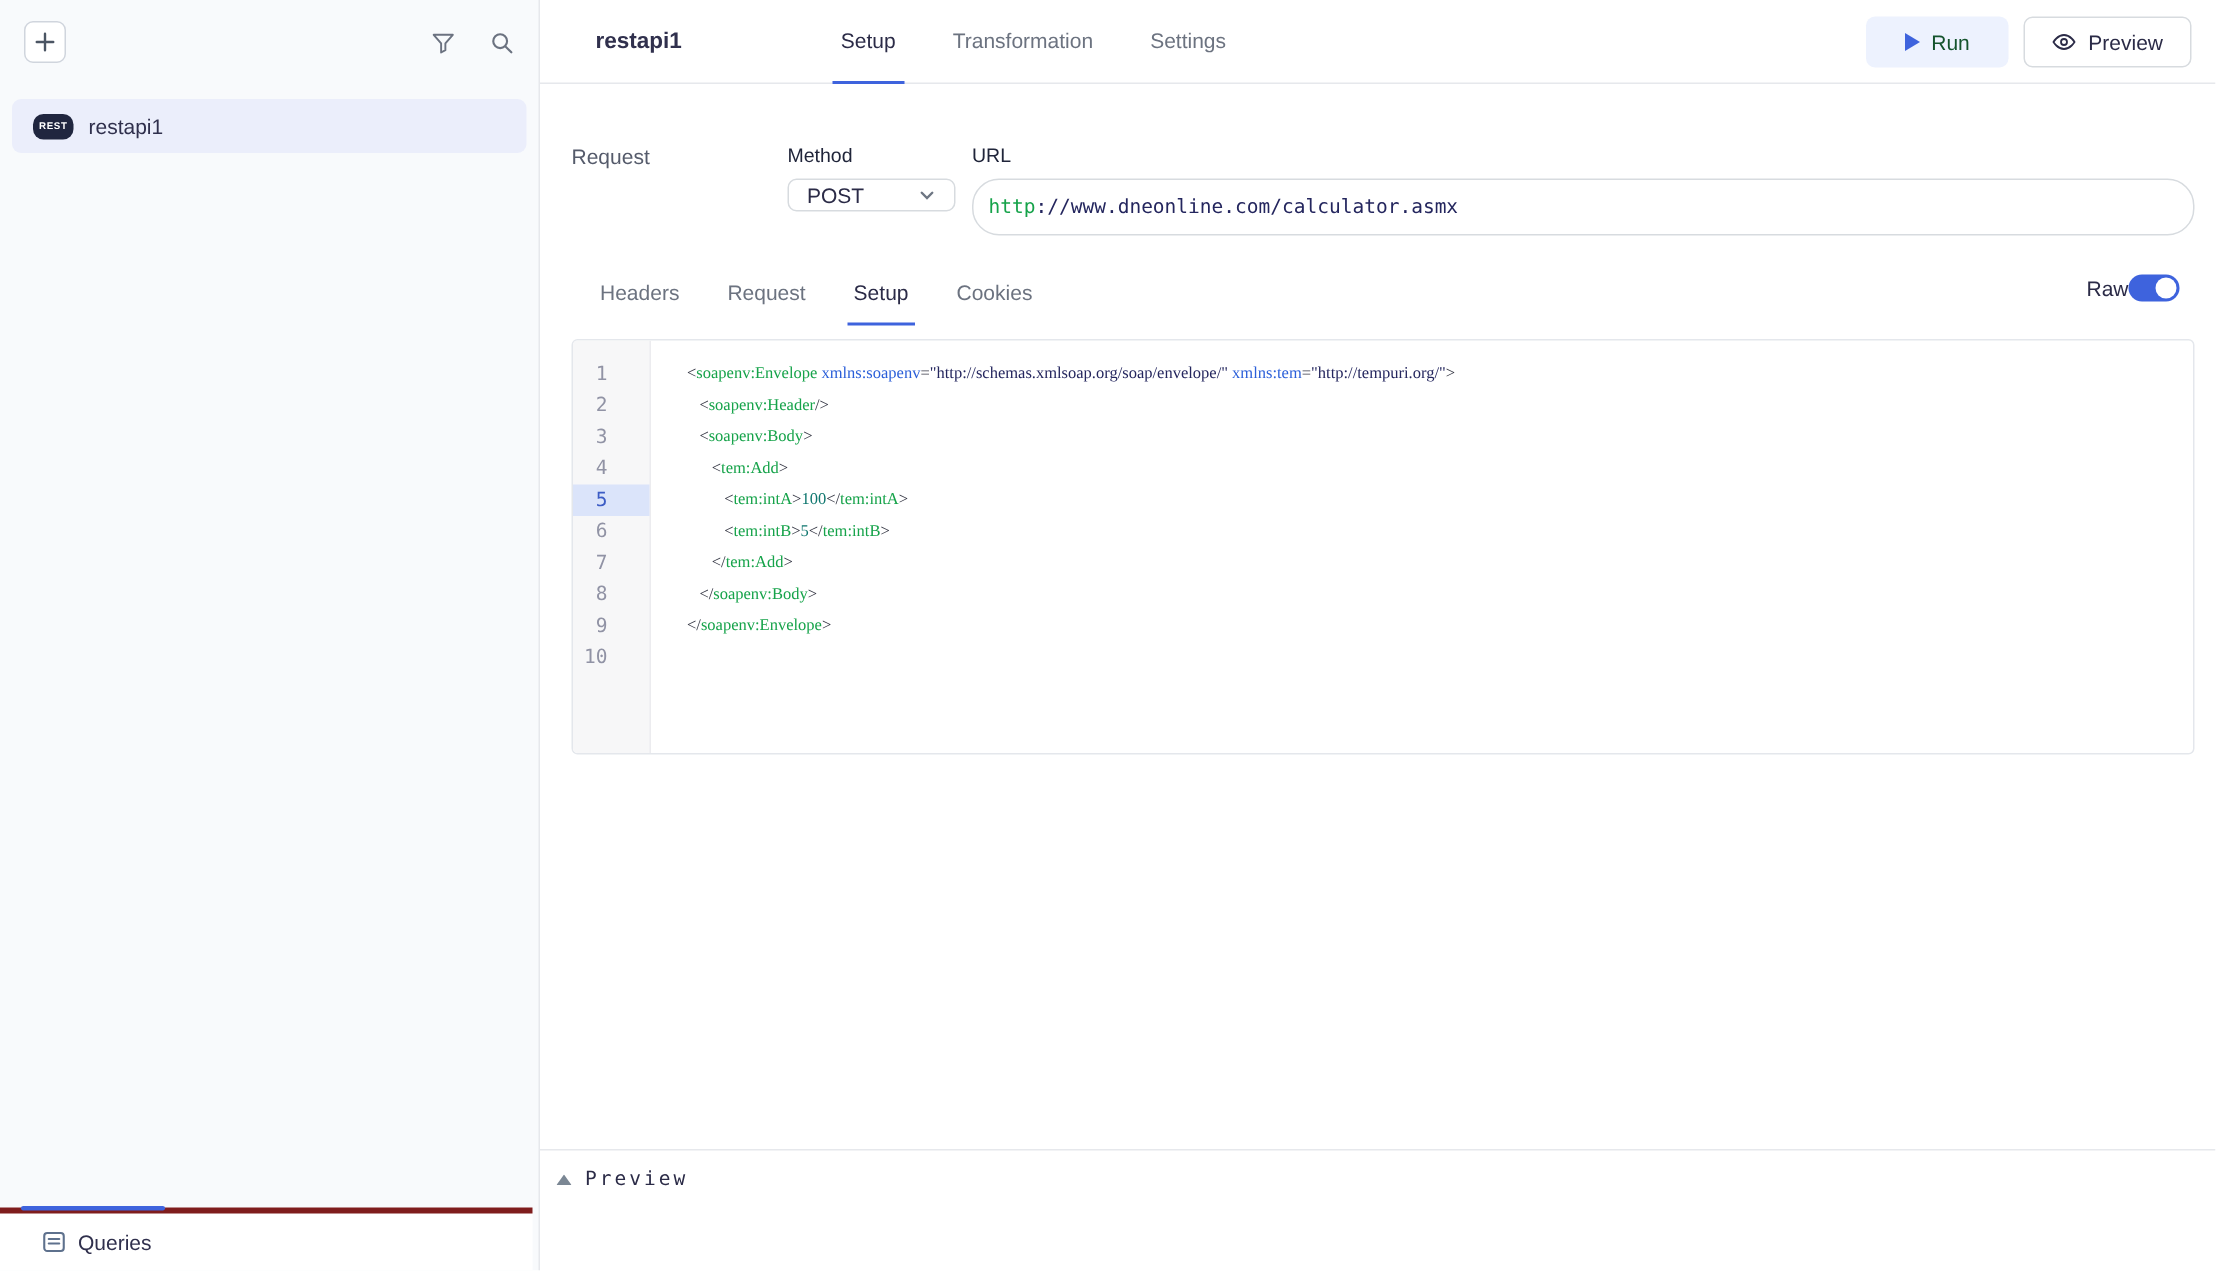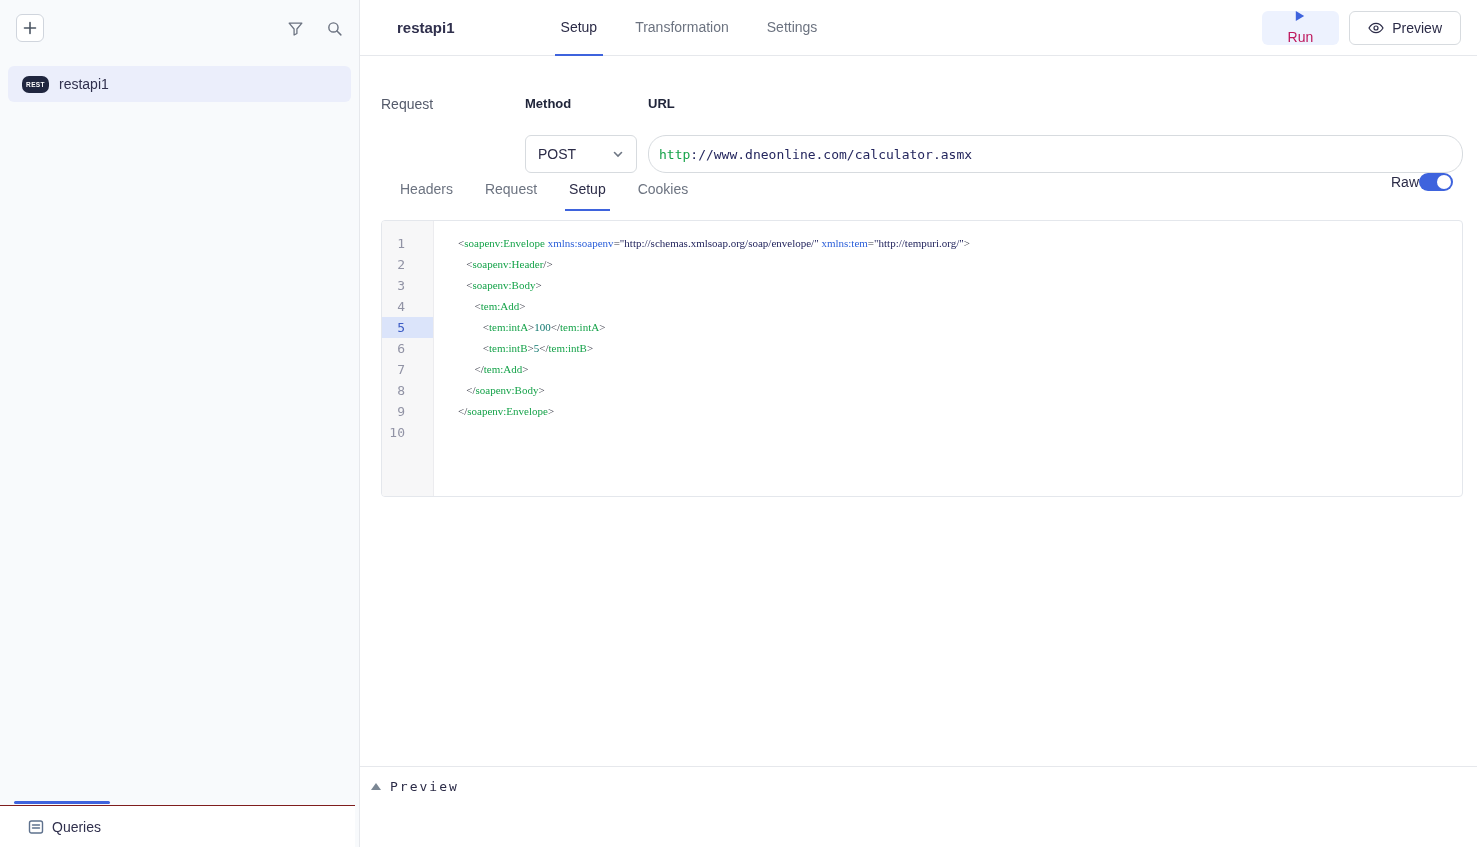--- a/index.html
+++ b/index.html
@@ -38,21 +38,21 @@
   .sidebar-item.selected { background: #EBEEFB; }
   .icon-slot { width: 27px; display: flex; align-items: center; justify-content: center; }
   .rest-icon {
     width: 27px; height: 17px; background: #20263F; border-radius: 7px;
     color: #fff; font-size: 6.5px; font-weight: bold; letter-spacing: .4px;
     display: flex; align-items: center; justify-content: center;
   }
 
   .sidebar-bottom {
     position: absolute; bottom: 0; left: 0; right: 4px; height: 42px;
-    background: #fff; border-top: 1px solid #7f1d1d;
+    background: #fff; border-top: 4px solid #7f1d1d;
     display: flex; align-items: center; padding: 0 28px;
   }
   .bottom-indicator {
     position: absolute; top: -5px; left: 14px; width: 96px; height: 3px;
     background: #3E63DD; border-radius: 2px;
   }
   .queries-tab { display: flex; align-items: center; gap: 8px; cursor: pointer; color: #30304D; }
 
   
   .main { flex: 1; position: relative; background: #fff; }
@@ -63,24 +63,23 @@
   .query-title { font-size: 15px; font-weight: 600; margin-left: 21px; align-self: center; }
   .header-tabs { display: flex; gap: 26px; margin-left: 100px; }
   .header-tab {
     display: flex; align-items: center; color: #6C7380; cursor: pointer;
     border-bottom: 2px solid transparent; padding: 0 6px; margin-bottom: -1px;
   }
   .header-tab.active { color: #2B2B47; font-weight: 500; border-bottom-color: #3E63DD; }
   .header-actions { margin-left: auto; display: flex; gap: 10px; align-self: center; }
   .btn-run {
     height: 34px; padding: 0 26px; background: #EDF2FE; border: none; border-radius: 6px;
-    color: #be185d; font-size: 14px; font-weight: 500;
+    color: #14532d; font-size: 14px; font-weight: 500;
     display: flex; align-items: center; gap: 8px; cursor: pointer;
     font-family: "Liberation Sans", sans-serif;
-    flex-direction: column;
   }
   .btn-preview {
     height: 34px; padding: 0 18px; background: #fff; border: 1px solid #D7DBDF; border-radius: 6px;
     color: #2B2B47; font-size: 14px; font-weight: 500;
     display: flex; align-items: center; gap: 8px; cursor: pointer;
     font-family: "Liberation Sans", sans-serif;
   }
 
   .content { padding: 14px 14px 0 21px; }
   .param-row { display: flex; align-items: center; margin-top: 4px; }
@@ -88,35 +87,35 @@
   .btn-add {
     height: 35px; padding: 0 16px; border: 1px solid #D7DBDF; border-radius: 6px;
     background: #fff; font-size: 14px; color: #2B2B47; font-weight: 500;
     display: flex; align-items: center; gap: 8px; cursor: pointer;
     font-family: "Liberation Sans", sans-serif;
   }
 
   .request-row { display: flex; align-items: flex-start; margin-top: 26px; }
   .method-col { width: 112px; margin-right: 11px; }
   .url-col { flex: 1; }
-  .col-label { font-size: 13px; font-weight: 700; color: #20253A; margin-bottom: 24px; }
+  .col-label { font-size: 13px; font-weight: 400; color: #20253A; margin-bottom: 8px; }
   .method-select {
-    height: 38px; border: 1px solid #D7DBDF; border-radius: 6px; background: #fff;
+    height: 22px; border: 1px solid #D7DBDF; border-radius: 6px; background: #fff;
     display: flex; align-items: center; justify-content: space-between;
     padding: 0 12px; color: #2B2B47; cursor: pointer;
   }
   .url-input {
     height: 38px; border: 1px solid #D7DBDF; border-radius: 18px; background: #fff;
     display: flex; align-items: center; padding: 0 10px;
     font-family: "DejaVu Sans Mono", monospace; font-size: 13px; cursor: text;
   }
   .url-scheme { color: #16A34A; }
   .url-rest { color: #24265E; }
 
-  .body-tabs-row { display: flex; align-items: flex-start; }
+  .body-tabs-row { display: flex; align-items: center; margin-top: 22px; }
   .body-tabs { display: flex; gap: 24px; margin-left: 15px; }
   .body-tab {
     color: #6C7380; padding: 8px 4px 12px; cursor: pointer;
     border-bottom: 2px solid transparent;
   }
   .body-tab.active { color: #2B2B47; font-weight: 500; border-bottom-color: #3E63DD; }
   .raw-wrap { margin-left: auto; display: flex; align-items: center; padding: 0 10px 12px 0; }
   .raw-label { color: #2B2B47; }
   .toggle {
     width: 34px; height: 18px; border-radius: 10px; background: #C4C9D4;

